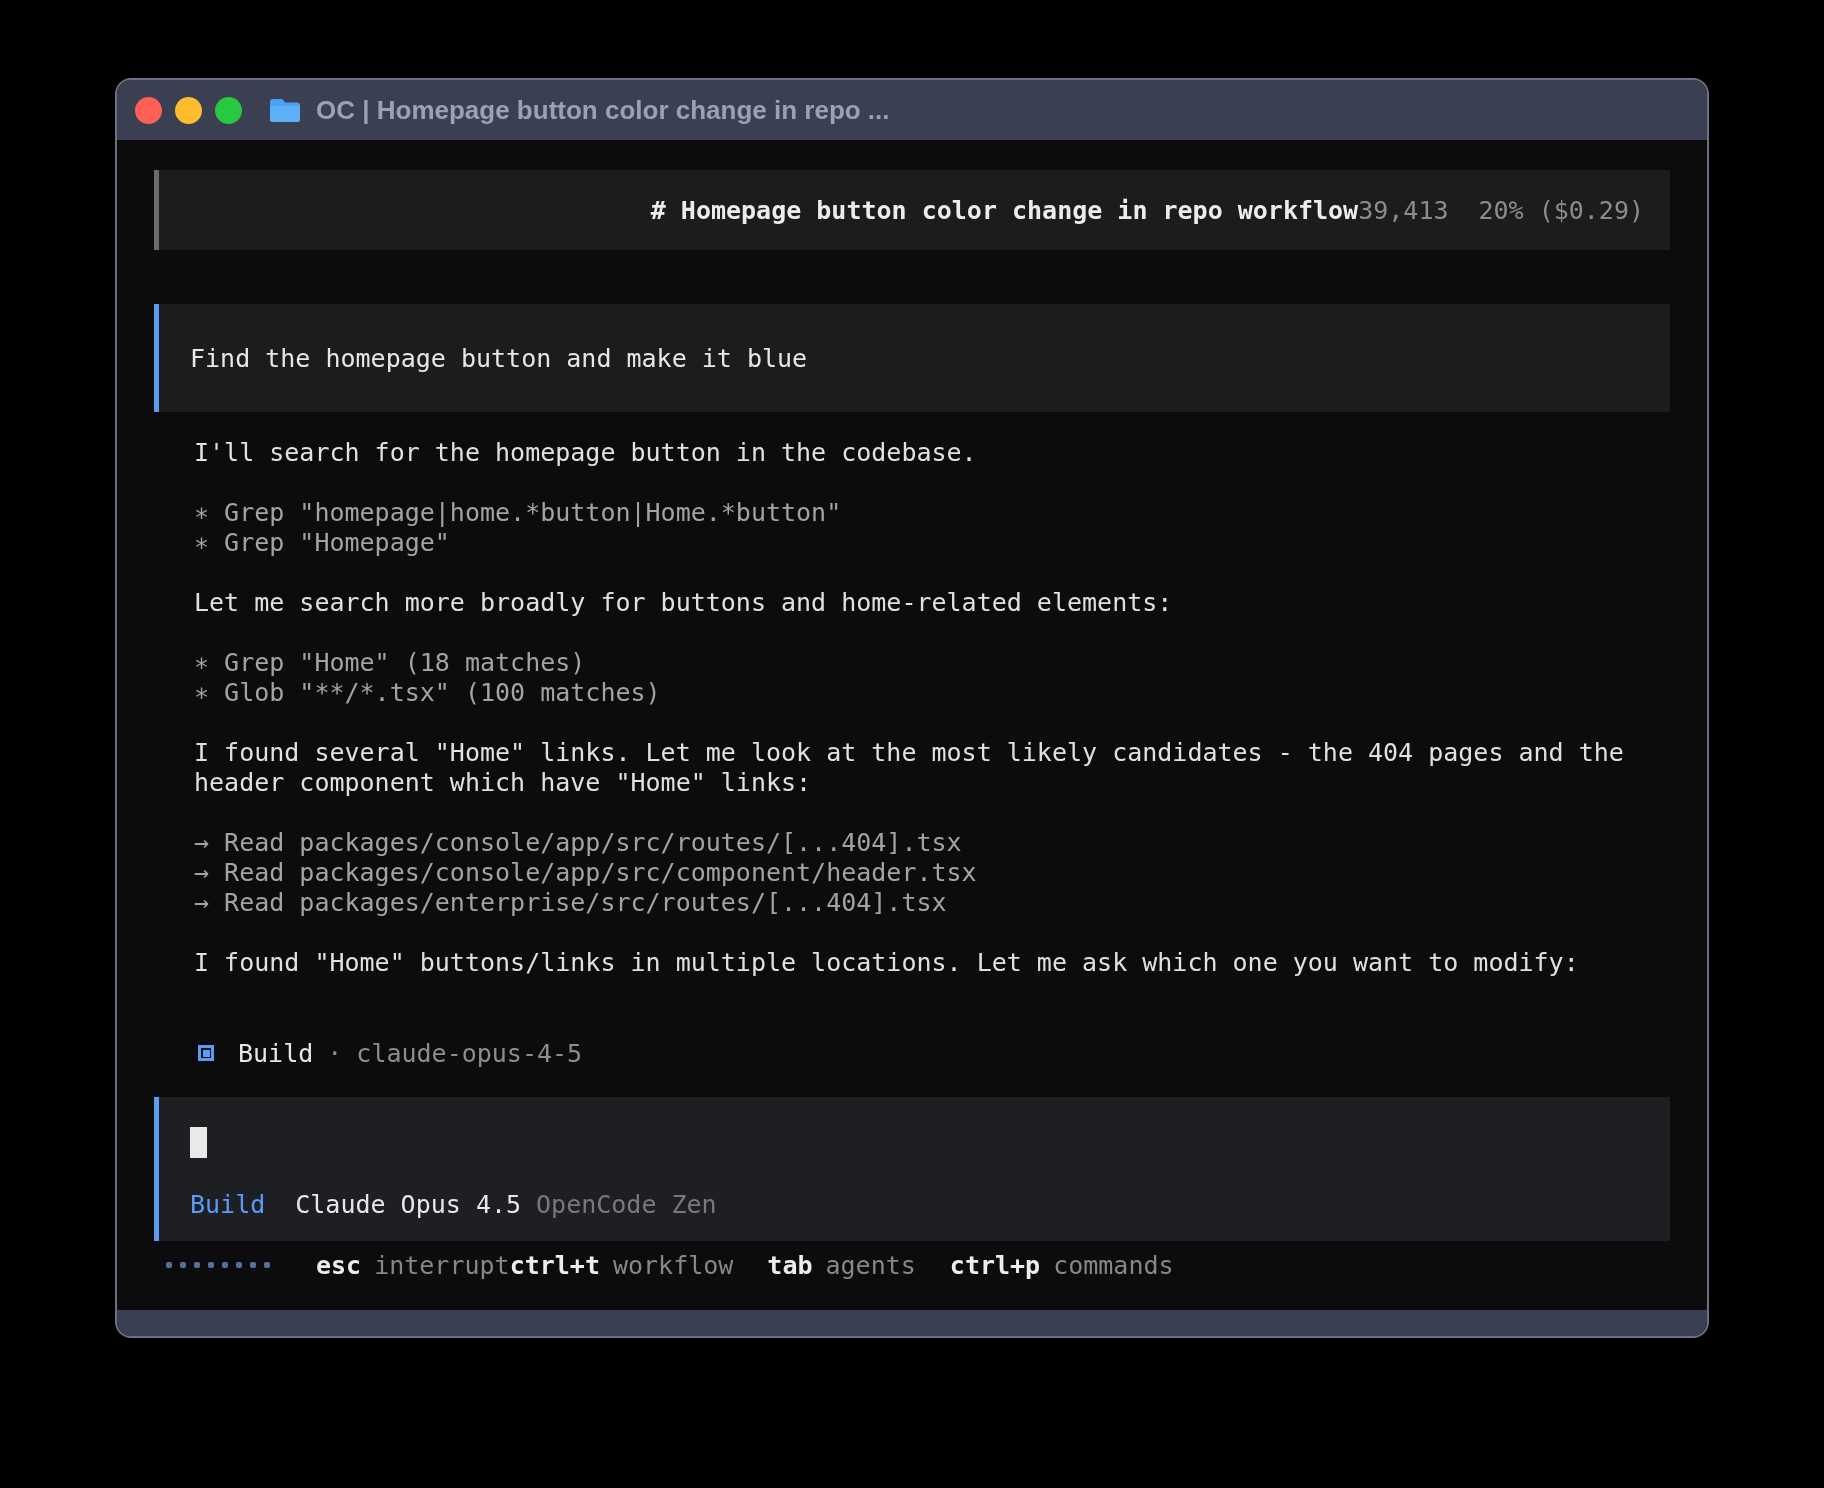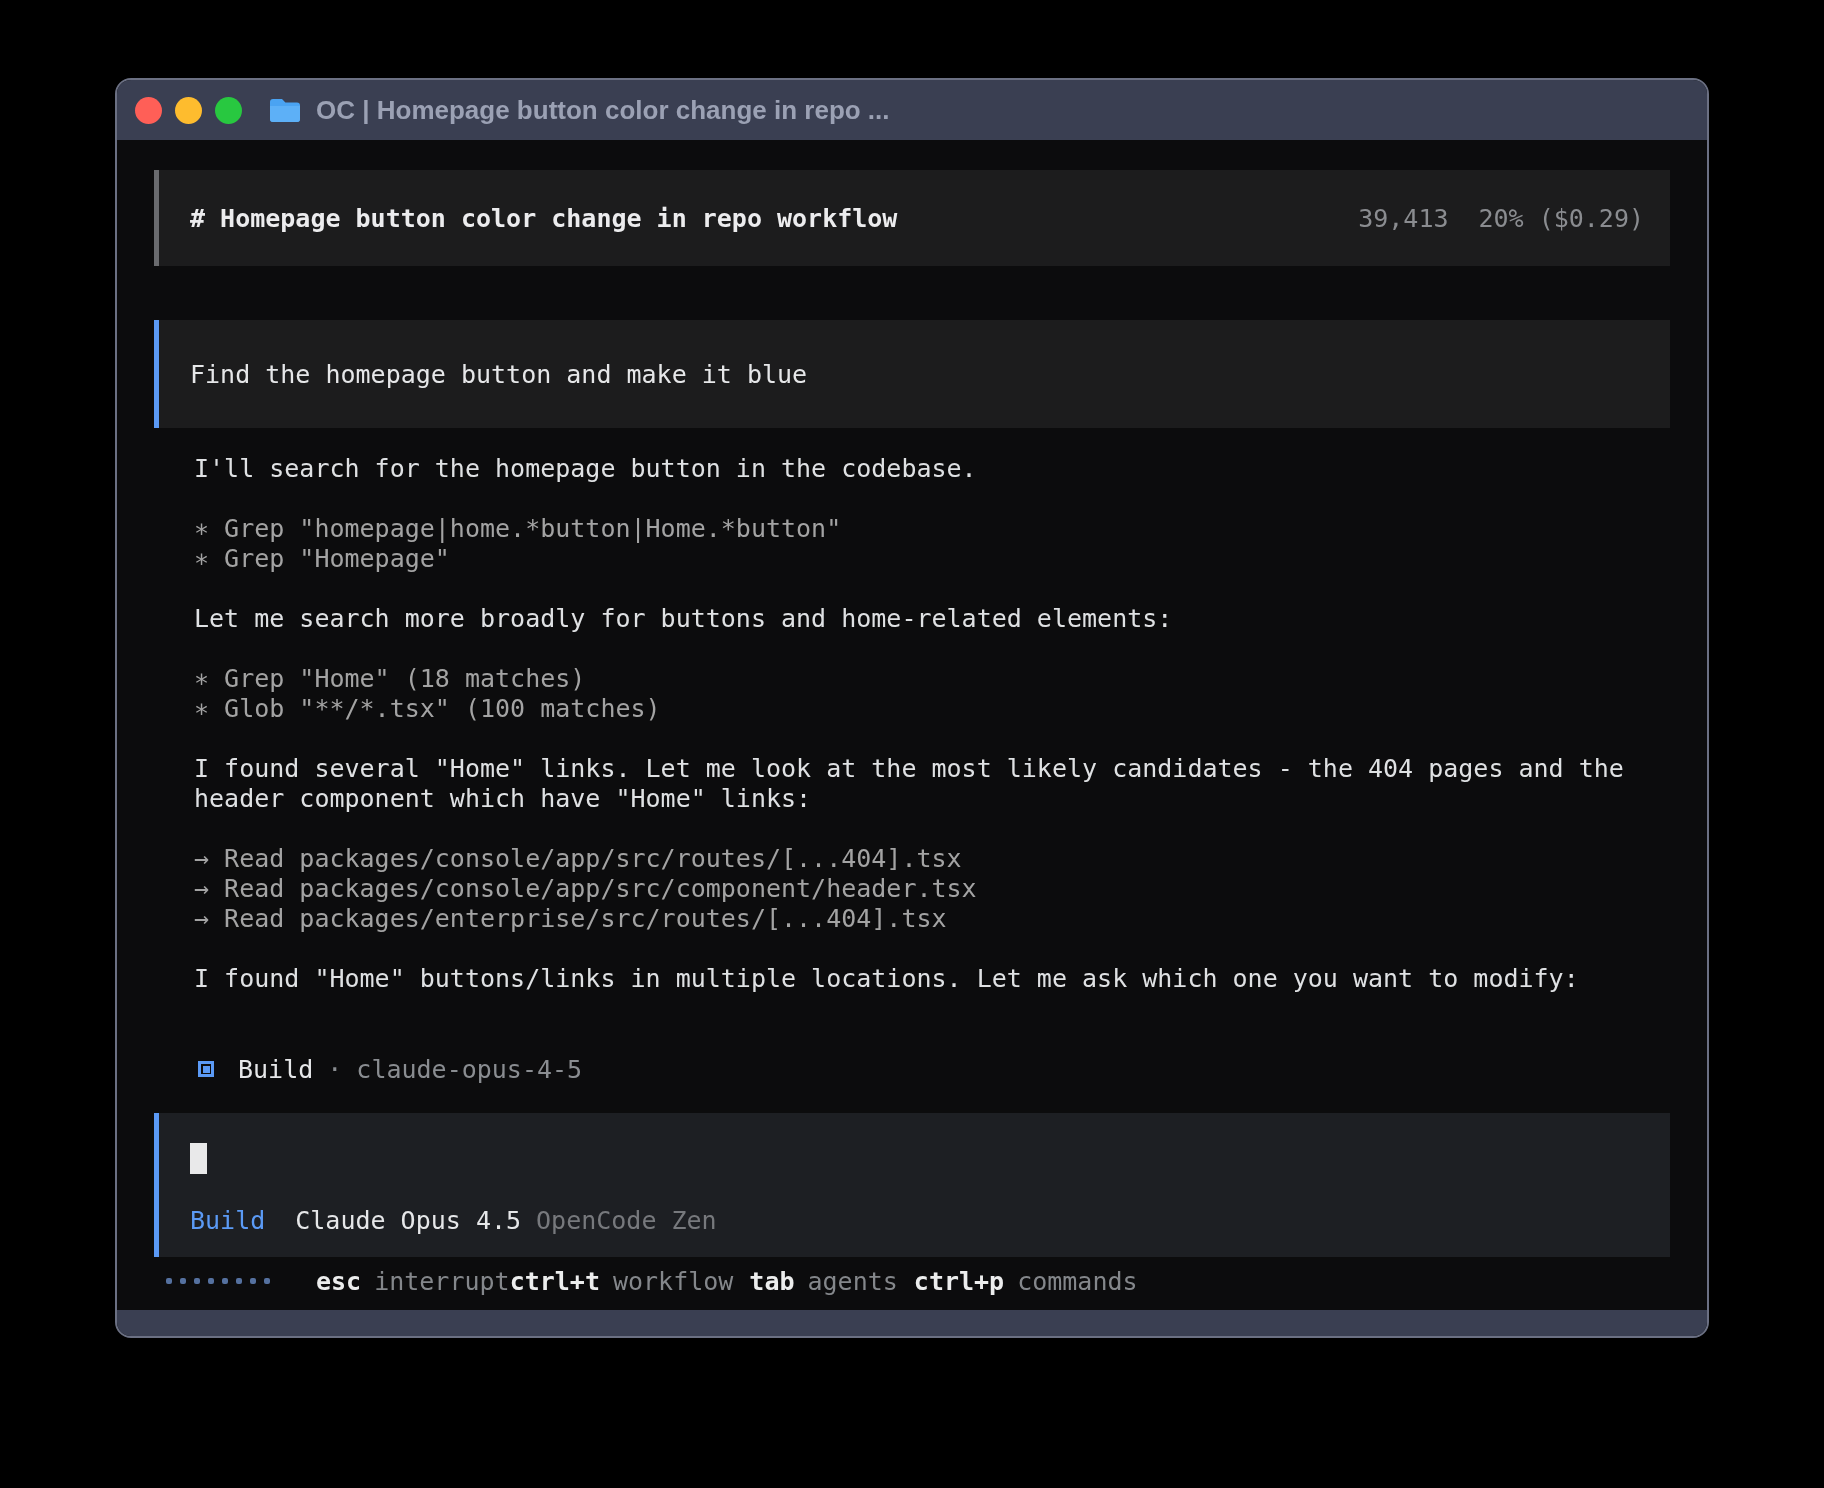--- a/index.html
+++ b/index.html
@@ -43,24 +43,24 @@
     padding: 30px 37px 0 37px;
     position: relative;
   }
 
   .block {
     width: 100%;
     background: #1c1c1d;
     display: flex; align-items: center;
   }
   .session-header {
-    height: 96px;
+    height: 80px;
     border-left: 5px solid #6a6b6e;
     padding: 0 26px 0 31px;
-    justify-content: space-between;
+    justify-content: flex-end;
   }
   .session-title { font-size: 25px; font-weight: bold; color: #ececee; white-space: pre; }
   .session-stats { font-size: 25px; color: #8a8c90; display: flex; align-items: center; white-space: pre; }
   .session-stats .gap2 { width: 30px; }
   .session-stats .gap1 { width: 15px; }
 
   .user-box {
     margin-top: 54px;
     height: 108px;
     border-left: 5px solid #5b9af5;
@@ -111,21 +111,21 @@
     display: flex; align-items: center; justify-content: flex-start;
     font-size: 25px;
   }
   .status-left { display: flex; align-items: center; }
   .spinner { display: flex; align-items: center; gap: 8px; margin-left: 12px; }
   .spinner .dot { width: 6px; height: 6px; border-radius: 2px; background: #55719f; }
   .hint { display: flex; align-items: baseline; white-space: pre; }
   .hint .key  { color: #eceded; font-weight: bold; }
   .hint .desc { color: #84878b; margin-left: 13px; }
   .status-left .hint { margin-left: 46px; }
-  .status-right { display: flex; align-items: baseline; gap: 16px; }
+  .status-right { display: flex; align-items: baseline; gap: 34px; }
 
   
   .bottomstrip { flex: 0 0 26px; background: #3a3f52; }
 </style>
 <title>OC | Homepage button color change in repo ...</title></head>
 <body>
 
 <div class="window">
 
   <div class="titlebar">

